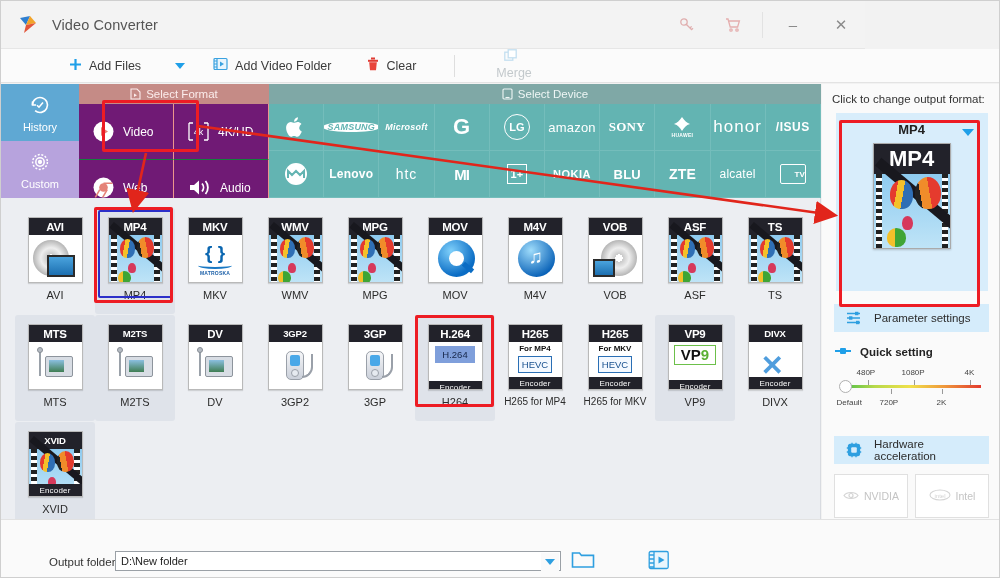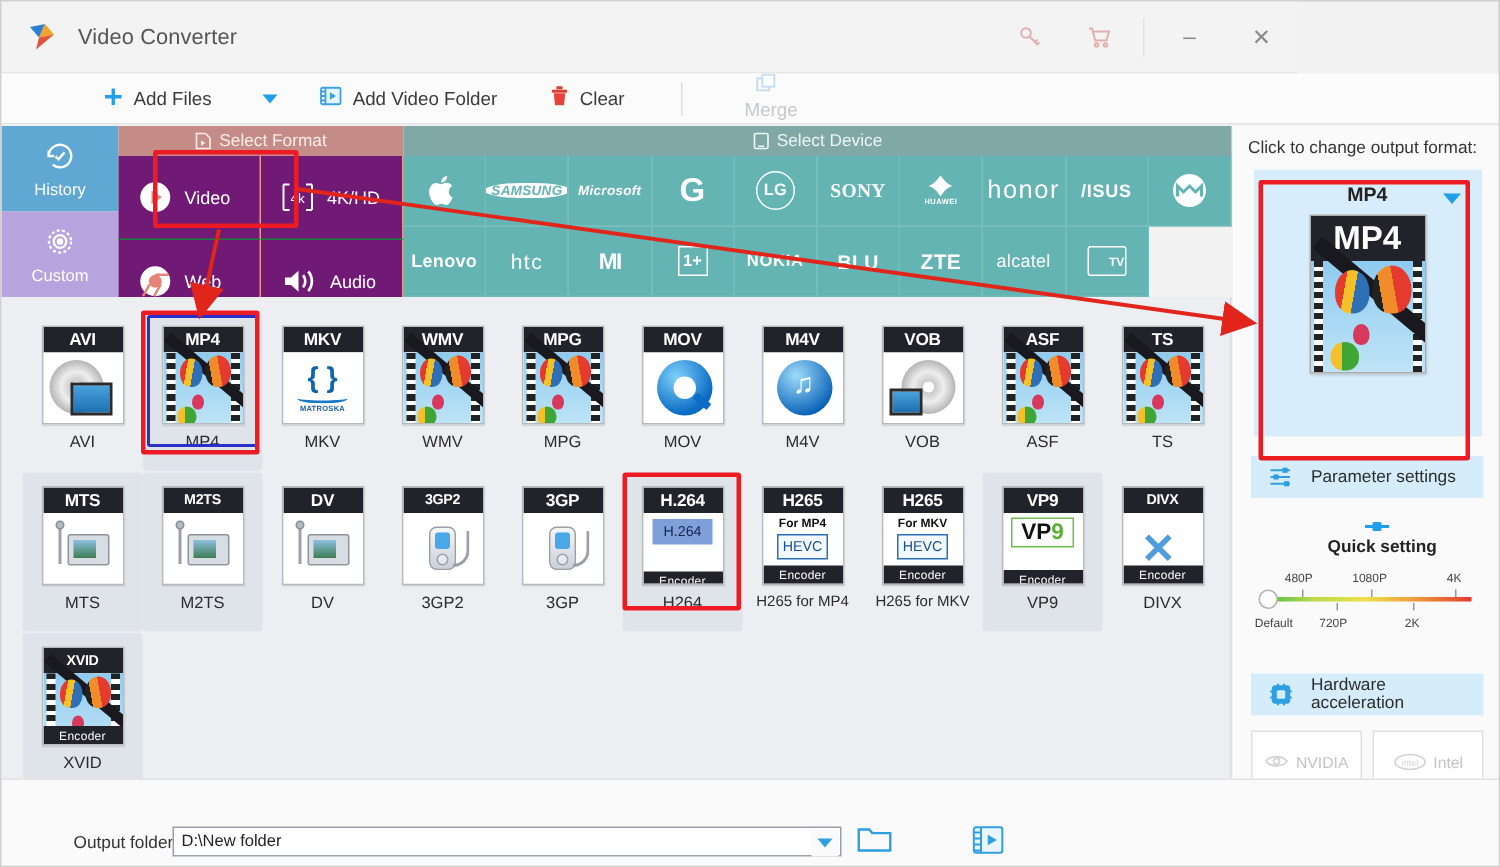--- a/index.html
+++ b/index.html
@@ -245,21 +245,21 @@
   .rp-tile .bl3 { left:28px; top:42px; width:11px; height:14px; }
   .rp-tile .bl4 { left:13px; top:54px; width:19px; height:19px; }
   .rp-tile .diag { left:-8px; top:16px; width:104px; height:10px; }
 
   .rp-btn {
     margin:13px auto 0; width:155px; height:28px; background:#d5ecfb;
     display:flex; align-items:center; font-size:11.5px; color:#2c2c2c;
   }
   .rp-btn .ic { margin-left:12px; display:flex; }
   .rp-btn .tx { margin-left:12px; }
-  .rp-quick { margin:14px 0 0 12px; display:flex; align-items:center; font-size:11.5px; color:#333;flex-direction:column; }
+  .rp-quick { margin:14px 0 0 12px; display:flex; align-items:center; font-size:11.5px; color:#333; }
   .rp-quick .tx { margin-left:8px; font-weight:bold; color:#222; }
 
   .slider-wrap { margin:10px auto 0; width:150px; position:relative; height:46px; }
   .sl-top { position:relative; height:12px; }
   .sl-bot { position:relative; height:12px; margin-top:2px; }
   .sl-lab { position:absolute; font-size:8px; color:#444; white-space:nowrap; }
   .sl-track {
     position:absolute; left:8px; top:17px; width:136px; height:3px;
     background:linear-gradient(90deg,#4fbf4a 0%,#b8d94a 22%,#f0e04a 48%,#ef9b3b 72%,#e23a2e 100%);
   }
@@ -477,20 +477,23 @@
         <div class="dev-cell">
           <span class="txt sm" style="font-style:italic;">Microsoft</span>
         </div>
         <div class="dev-cell">
           <span class="txt lg" style="font-size:22px;">G</span>
         </div>
         <div class="dev-cell">
           <span style="width:26px;height:26px;border:1.6px solid #fff;border-radius:50%;display:flex;align-items:center;justify-content:center;font-size:11px;">LG</span>
         </div>
         <div class="dev-cell">
+          <span class="txt" style="font-size:13px;font-weight:normal;">amazon</span>
+        </div>
+        <div class="dev-cell">
           <span class="txt" style="font-size:13px;font-family:'Liberation Serif',serif;">SONY</span>
         </div>
         <div class="dev-cell">
           <div style="display:flex;flex-direction:column;align-items:center;">
             <svg width="22" height="16" viewBox="0 0 22 16" fill="#fff">
                 <path d="M11 1 C8 5 6 7 3 8 C7 9 9 12 11 15 C13 12 15 9 19 8 C16 7 14 5 11 1z"></path>
               </svg>
             <span style="font-size:5px;letter-spacing:.3px;">HUAWEI</span>
           </div>
         </div>

